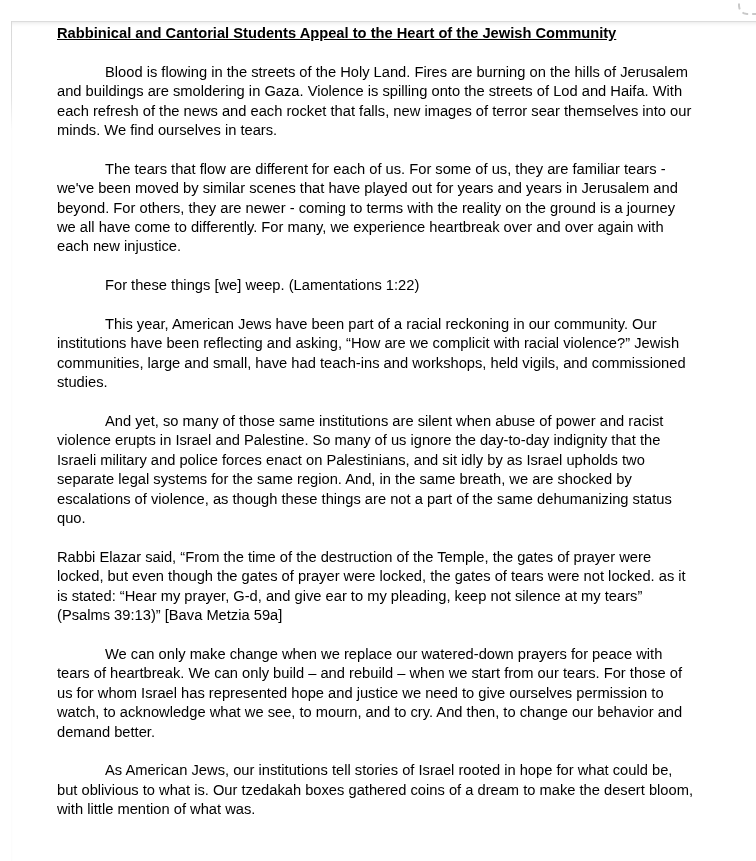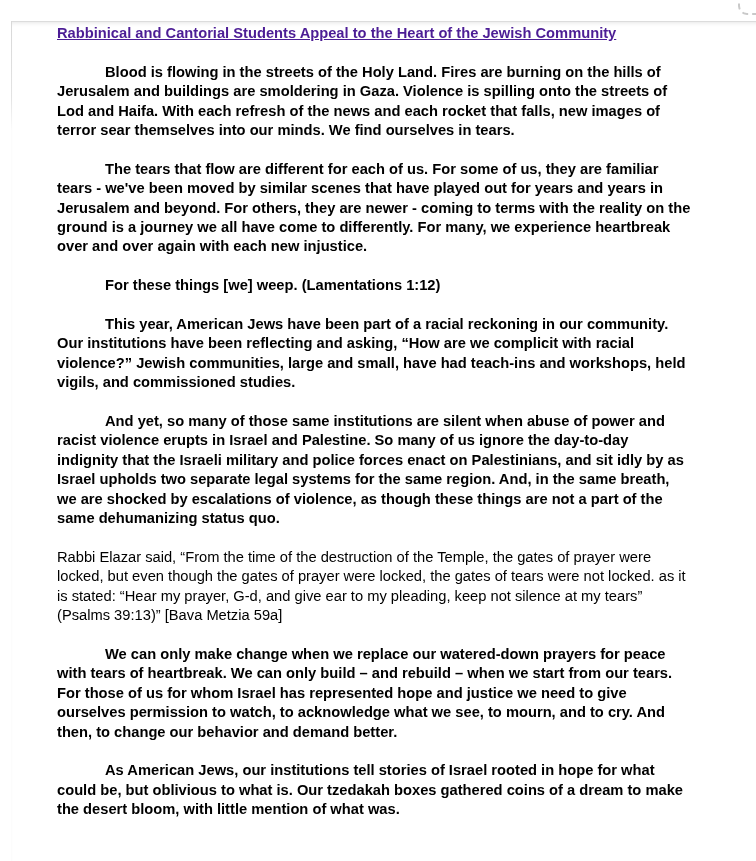--- a/index.html
+++ b/index.html
@@ -52,43 +52,43 @@
     width: 636px;
     color: #000000;
     font-size: 14.7px;
     line-height: 19.4px;
   }
   .doc-title {
     margin: 0;
     font-size: 14.7px;
     font-weight: bold;
     text-decoration: underline;
-    color: #4c1d95;
+    color: #000000;
   }
   .doc-content p {
     margin: 19.4px 0 0 0;
   }
-  .doc-content p.indent { text-indent: 48px; font-weight: bold; }
+  .doc-content p.indent { text-indent: 48px; }
   .doc-content p.italic { }
 </style>
 </head>
 <body>
 
 <div id="screen">
   <div class="page"></div>
   <div class="page-left-edge"></div>
   <div class="dashed-box"></div>
 
   <div class="page" style="background:transparent; border-top:none; box-shadow:none;">
     <div class="doc-content">
       <h1 class="doc-title">Rabbinical and Cantorial Students Appeal to the Heart of the Jewish Community</h1>
 
     <p class="indent">Blood is flowing in the streets of the Holy Land. Fires are burning on the hills of Jerusalem and buildings are smoldering in Gaza. Violence is spilling onto the streets of Lod and Haifa. With each refresh of the news and each rocket that falls, new images of terror sear themselves into our minds. We find ourselves in tears.</p>
         <p class="indent">The tears that flow are different for each of us. For some of us, they are familiar tears - we've been moved by similar scenes that have played out for years and years in Jerusalem and beyond. For others, they are newer - coming to terms with the reality on the ground is a journey we all have come to differently. For many, we experience heartbreak over and over again with each new injustice.</p>
-        <p class="indent">For these things [we] weep. (Lamentations 1:12)</p>
+        <p class="indent">For these things [we] weep. (Lamentations 1:22)</p>
         <p class="indent">This year, American Jews have been part of a racial reckoning in our community. Our institutions have been reflecting and asking, “How are we complicit with racial violence?” Jewish communities, large and small, have had teach-ins and workshops, held vigils, and commissioned studies.</p>
         <p class="indent">And yet, so many of those same institutions are silent when abuse of power and racist violence erupts in Israel and Palestine. So many of us ignore the day-to-day indignity that the Israeli military and police forces enact on Palestinians, and sit idly by as Israel upholds two separate legal systems for the same region. And, in the same breath, we are shocked by escalations of violence, as though these things are not a part of the same dehumanizing status quo.</p>
         <p class=" italic">Rabbi Elazar said, “From the time of the destruction of the Temple, the gates of prayer were locked, but even though the gates of prayer were locked, the gates of tears were not locked. as it is stated: “Hear my prayer, G-d, and give ear to my pleading, keep not silence at my tears” (Psalms 39:13)” [Bava Metzia 59a]</p>
         <p class="indent">We can only make change when we replace our watered-down prayers for peace with tears of heartbreak. We can only build – and rebuild – when we start from our tears. For those of us for whom Israel has represented hope and justice we need to give ourselves permission to watch, to acknowledge what we see, to mourn, and to cry. And then, to change our behavior and demand better.</p>
         <p class="indent">As American Jews, our institutions tell stories of Israel rooted in hope for what could be, but oblivious to what is. Our tzedakah boxes gathered coins of a dream to make the desert bloom, with little mention of what was.</p>
       </div>
   </div>
 </div>
 
 </body></html>

